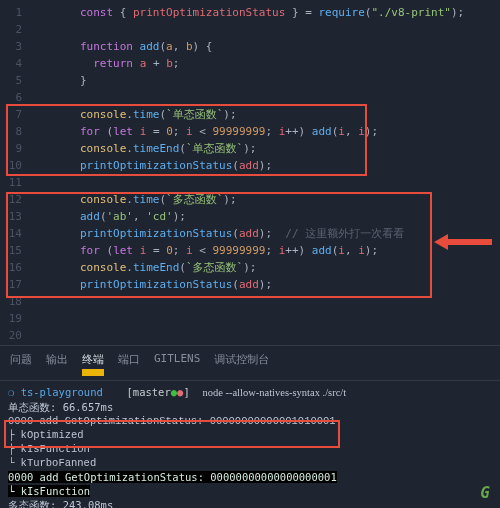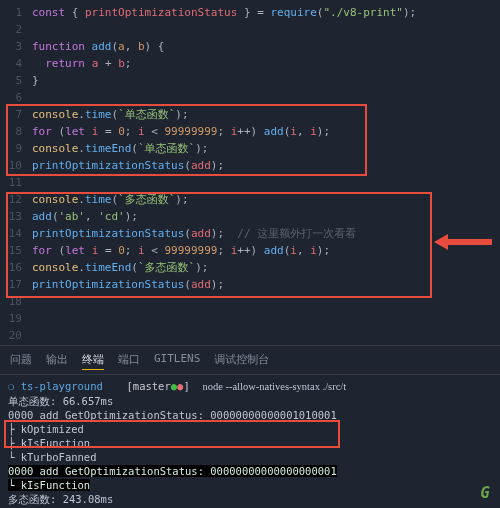--- a/index.html
+++ b/index.html
@@ -29,20 +29,21 @@
   .gutter {
     width: 32px;
     text-align: right;
     padding-right: 10px;
     color: #4b5363;
     user-select: none;
   }
   .code {
     white-space: pre;
     flex: 1;
+    margin-left: 48px;
   }
 
   
   .kw   { color: #c678dd; } 
   .fn   { color: #61afef; } 
   .id   { color: #e06c75; } 
   .prop { color: #d19a66; } 
   .str  { color: #98c379; } 
   .pun  { color: #abb2bf; } 
   .obj  { color: #e5c07b; } 
@@ -93,36 +94,36 @@
     display: flex;
     gap: 14px;
     padding: 4px 10px;
     font-size: 11px;
     color: #868e9c;
     border-bottom: 1px solid #333842;
   }
   .tab { cursor: pointer; padding: 2px 0; }
   .tab.active {
     color: #d7dae0;
-    border-bottom: 1px solid #eab308;
+    border-bottom: 7px solid #eab308;
   }
   .term {
     padding: 4px 8px 4px 8px;
     font-size: 10.5px;
     line-height: 14px;
     color: #c7ccd1;
     font-family: Consolas, Menlo, monospace;
   }
   .term .ps   { color: #5aa7e4; }
   .term .git  { white-space: pre; margin-left: 11px; }
   .term .dot-g{ color:#3fbf3f; }
   .term .dot-r{ color:#e06c75; }
   .term .cmd  { color:#bfc7d5;font-family:Liberation Serif, serif; }
   .term .zh   { color:#bfc7d5; }
-  .term .tree { color:#bfc7d5; }
+  .term .tree { color:#bfc7d5;font-family:Liberation Mono, monospace; }
   .term .hl   {
     background:#000000;
     color:#d6ece0;
     display:inline;
   }
   .term .time { color:#bfc7d5; }
 
   .logo {
     position: absolute;
     right: 10px;

